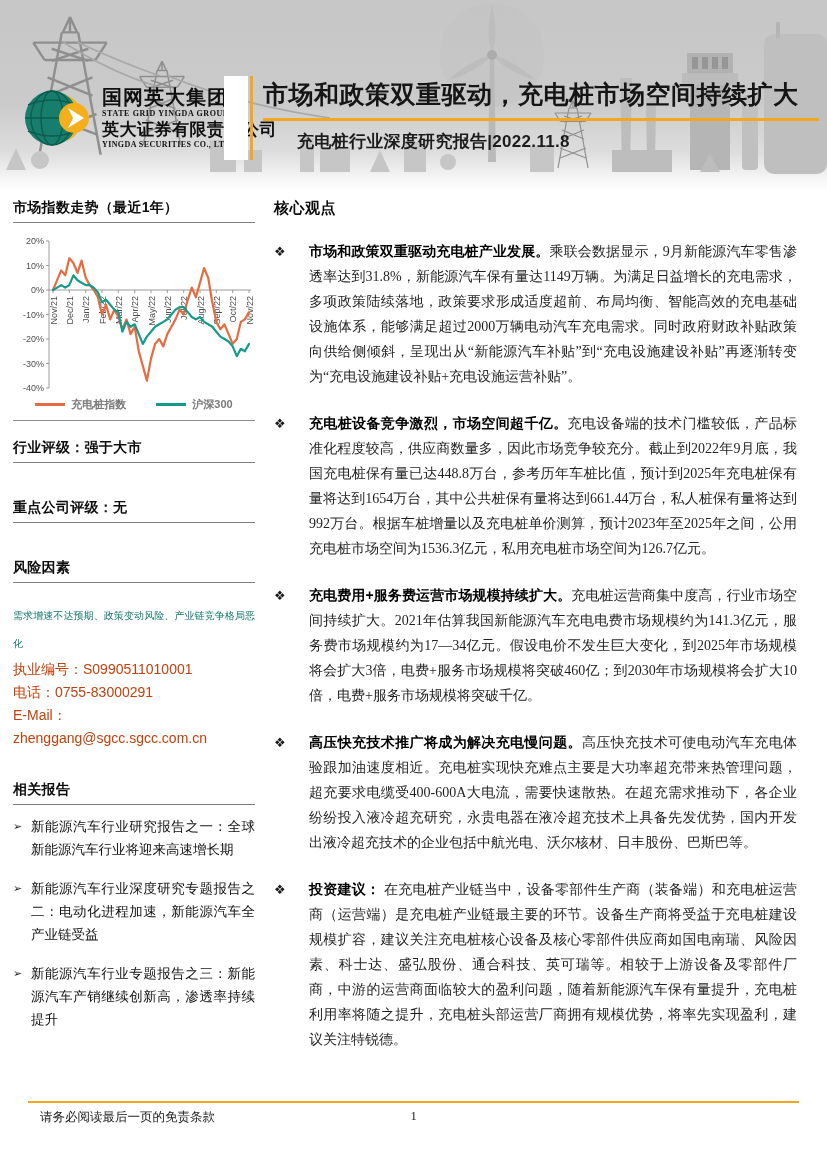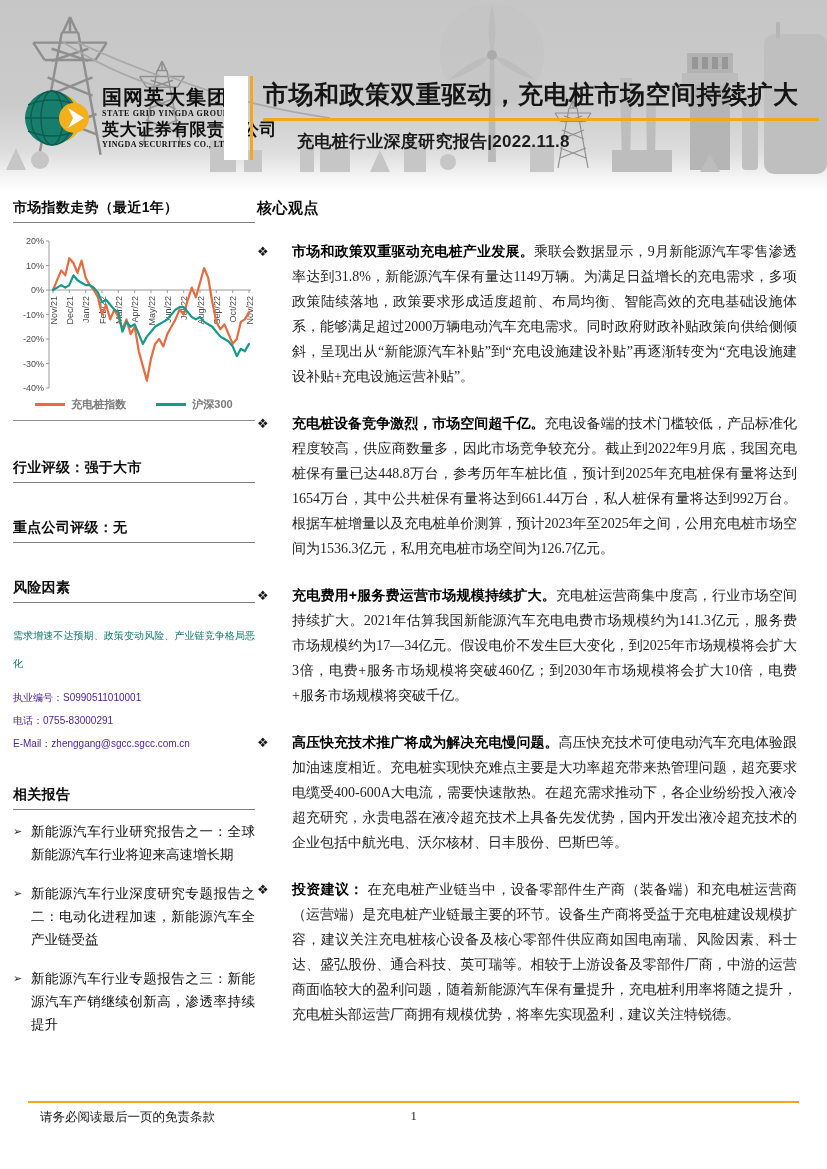--- a/index.html
+++ b/index.html
@@ -20,41 +20,41 @@
   .logo-en1{font-size:8px;font-weight:700;color:#101010;font-family:"Liberation Serif",serif;letter-spacing:.6px;margin-top:2px;}
   .logo-cn2{font-size:17px;font-weight:800;color:#101010;letter-spacing:.5px;margin-top:3px;}
   .logo-en2{font-size:8px;font-weight:700;color:#101010;font-family:"Liberation Serif",serif;letter-spacing:.4px;margin-top:2px;}
   .logo-whitebox{position:absolute;left:224px;top:76px;width:24px;height:84px;background:#ffffff;}
   .logo-vline{position:absolute;left:250px;top:76px;width:3px;height:84px;}
   .title-block{position:absolute;left:263px;top:78px;width:556px;}
   .report-title{font-size:25px;font-weight:800;color:#151515;letter-spacing:.5px;white-space:nowrap;}
   .title-rule{height:3px;margin-top:7px;width:556px;}
   .report-subtitle{font-size:17px;font-weight:700;color:#1c1c1c;margin-top:9px;letter-spacing:.3px;margin-left:34px;}
   
-  .content{position:absolute;top:191px;left:0;right:0;display:flex;padding:6px 30px 0 13px;box-sizing:border-box;}
+  .content{position:absolute;top:191px;left:0;right:0;display:flex;padding:6px 30px 0 13px;gap:17px;box-sizing:border-box;}
   .sidebar{width:242px;flex:0 0 242px;}
   .main{flex:1;min-width:0;}
   .side-heading{
     font-size:14px;font-weight:800;color:#0d0d0d;
     padding-bottom:5px;border-bottom:1px solid #7f7f7f;letter-spacing:.3px;
   }
   .chart-box{margin-top:2px;}
   .chart-svg{display:block;margin-top:4px;}
   .tick{font:9px "Liberation Sans",sans-serif;fill:#4d4d4d;}
   .chart-legend{display:flex;justify-content:center;gap:30px;align-items:center;margin-top:0px;}
   .legend-item{display:flex;align-items:center;gap:6px;}
   .legend-swatch{display:inline-block;width:30px;height:3px;}
   .legend-label{font-size:11px;color:#7a7a7a;font-weight:bold;}
   .chart-divider{border-bottom:1px solid #8f8f8f;margin-top:8px;}
-  .sec-industry{margin-top:38px;font-family:Liberation Serif, serif;}
+  .sec-industry{margin-top:18px;font-family:Liberation Serif, serif;}
   .sec-company{margin-top:36px;}
   .sec-risk{margin-top:36px;}
   .risk-text{font-size:10px;line-height:28px;margin-top:19px;text-align:justify;color:#0f766e;}
   .sec-researcher{margin-top:17px;}
-  .researcher-lines{margin-top:8px;font-size:10px;line-height:23px;color:#4c1d95;}
+  .researcher-lines{margin-top:0;font-size:14px;line-height:23px;color:#c2410c;}
   .sec-reports{margin-top:31px;}
   .reports-list{margin-top:10px;}
   .report-item{display:flex;font-size:13.5px;line-height:23px;margin-bottom:16px;color:#111;}
   .report-marker{flex:0 0 18px;font-size:11px;color:#222;}
   .report-text{flex:1;text-align:justify;}
   
   .main-heading{font-size:15px;font-weight:800;color:#0d0d0d;margin:2px 0 21px 2px;letter-spacing:.5px;}
   .bullet{display:flex;margin-bottom:22px;}
   .bullet-marker{flex:0 0 35px;font-size:13px;color:#1a1a1a;line-height:25px;padding-left:2px;}
   .bullet-text{flex:1;font-family:"Liberation Serif",serif;font-size:14px;line-height:25px;text-align:justify;color:#1f1f1f;}

